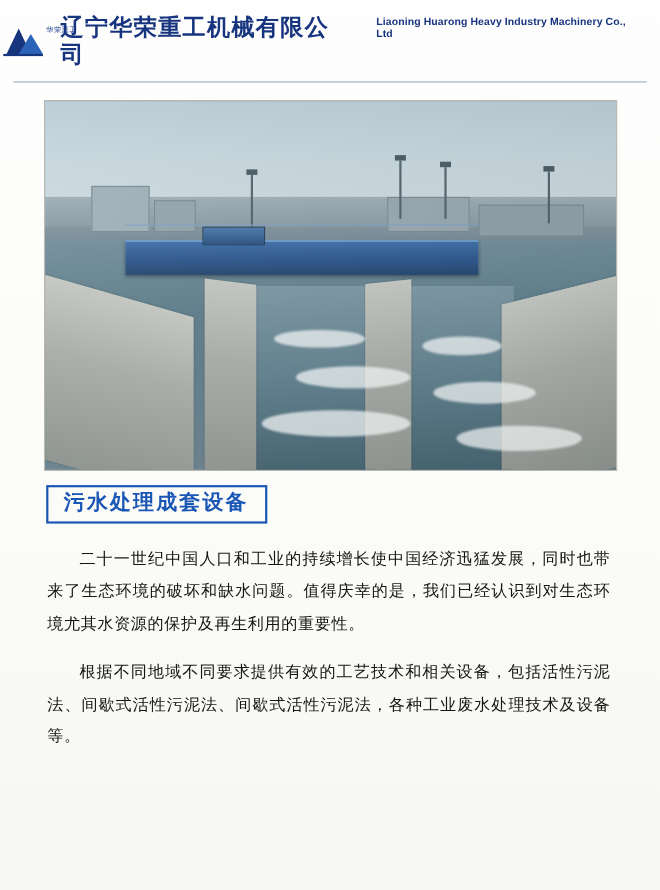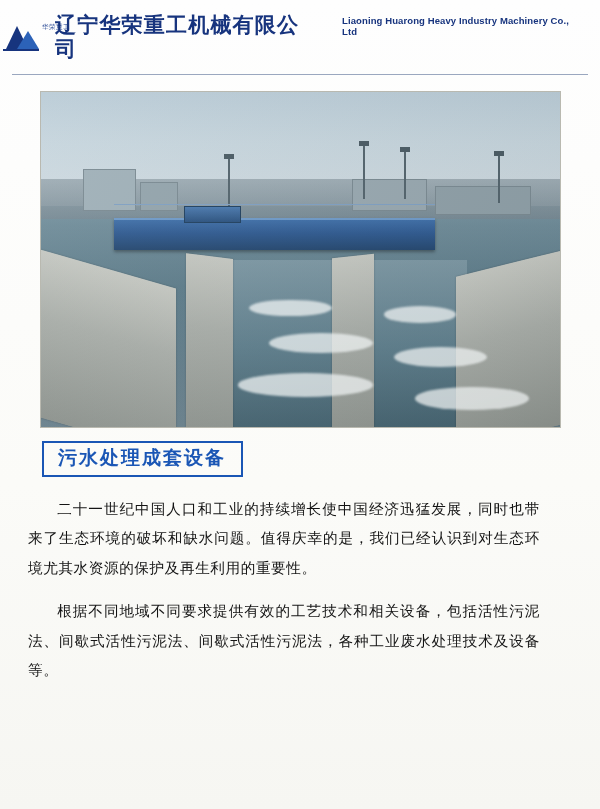--- a/index.html
+++ b/index.html
@@ -233,21 +233,21 @@
     font-weight: bold;
     color: #1a56b5;
     letter-spacing: 2px;
     line-height: 1;
     font-family: "DejaVu Sans", sans-serif;
   }
 
   
   .body-copy {
     position: absolute;
-    left: 28px;
+    left: 43px;
     top: 494px;
     width: 512px;
   }
   .para {
     font-size: 14.6px;
     color: #141414;
     line-height: 2.02;
     text-indent: 2em;
     margin: 0 0 14px 0;
     letter-spacing: 0.6px;

